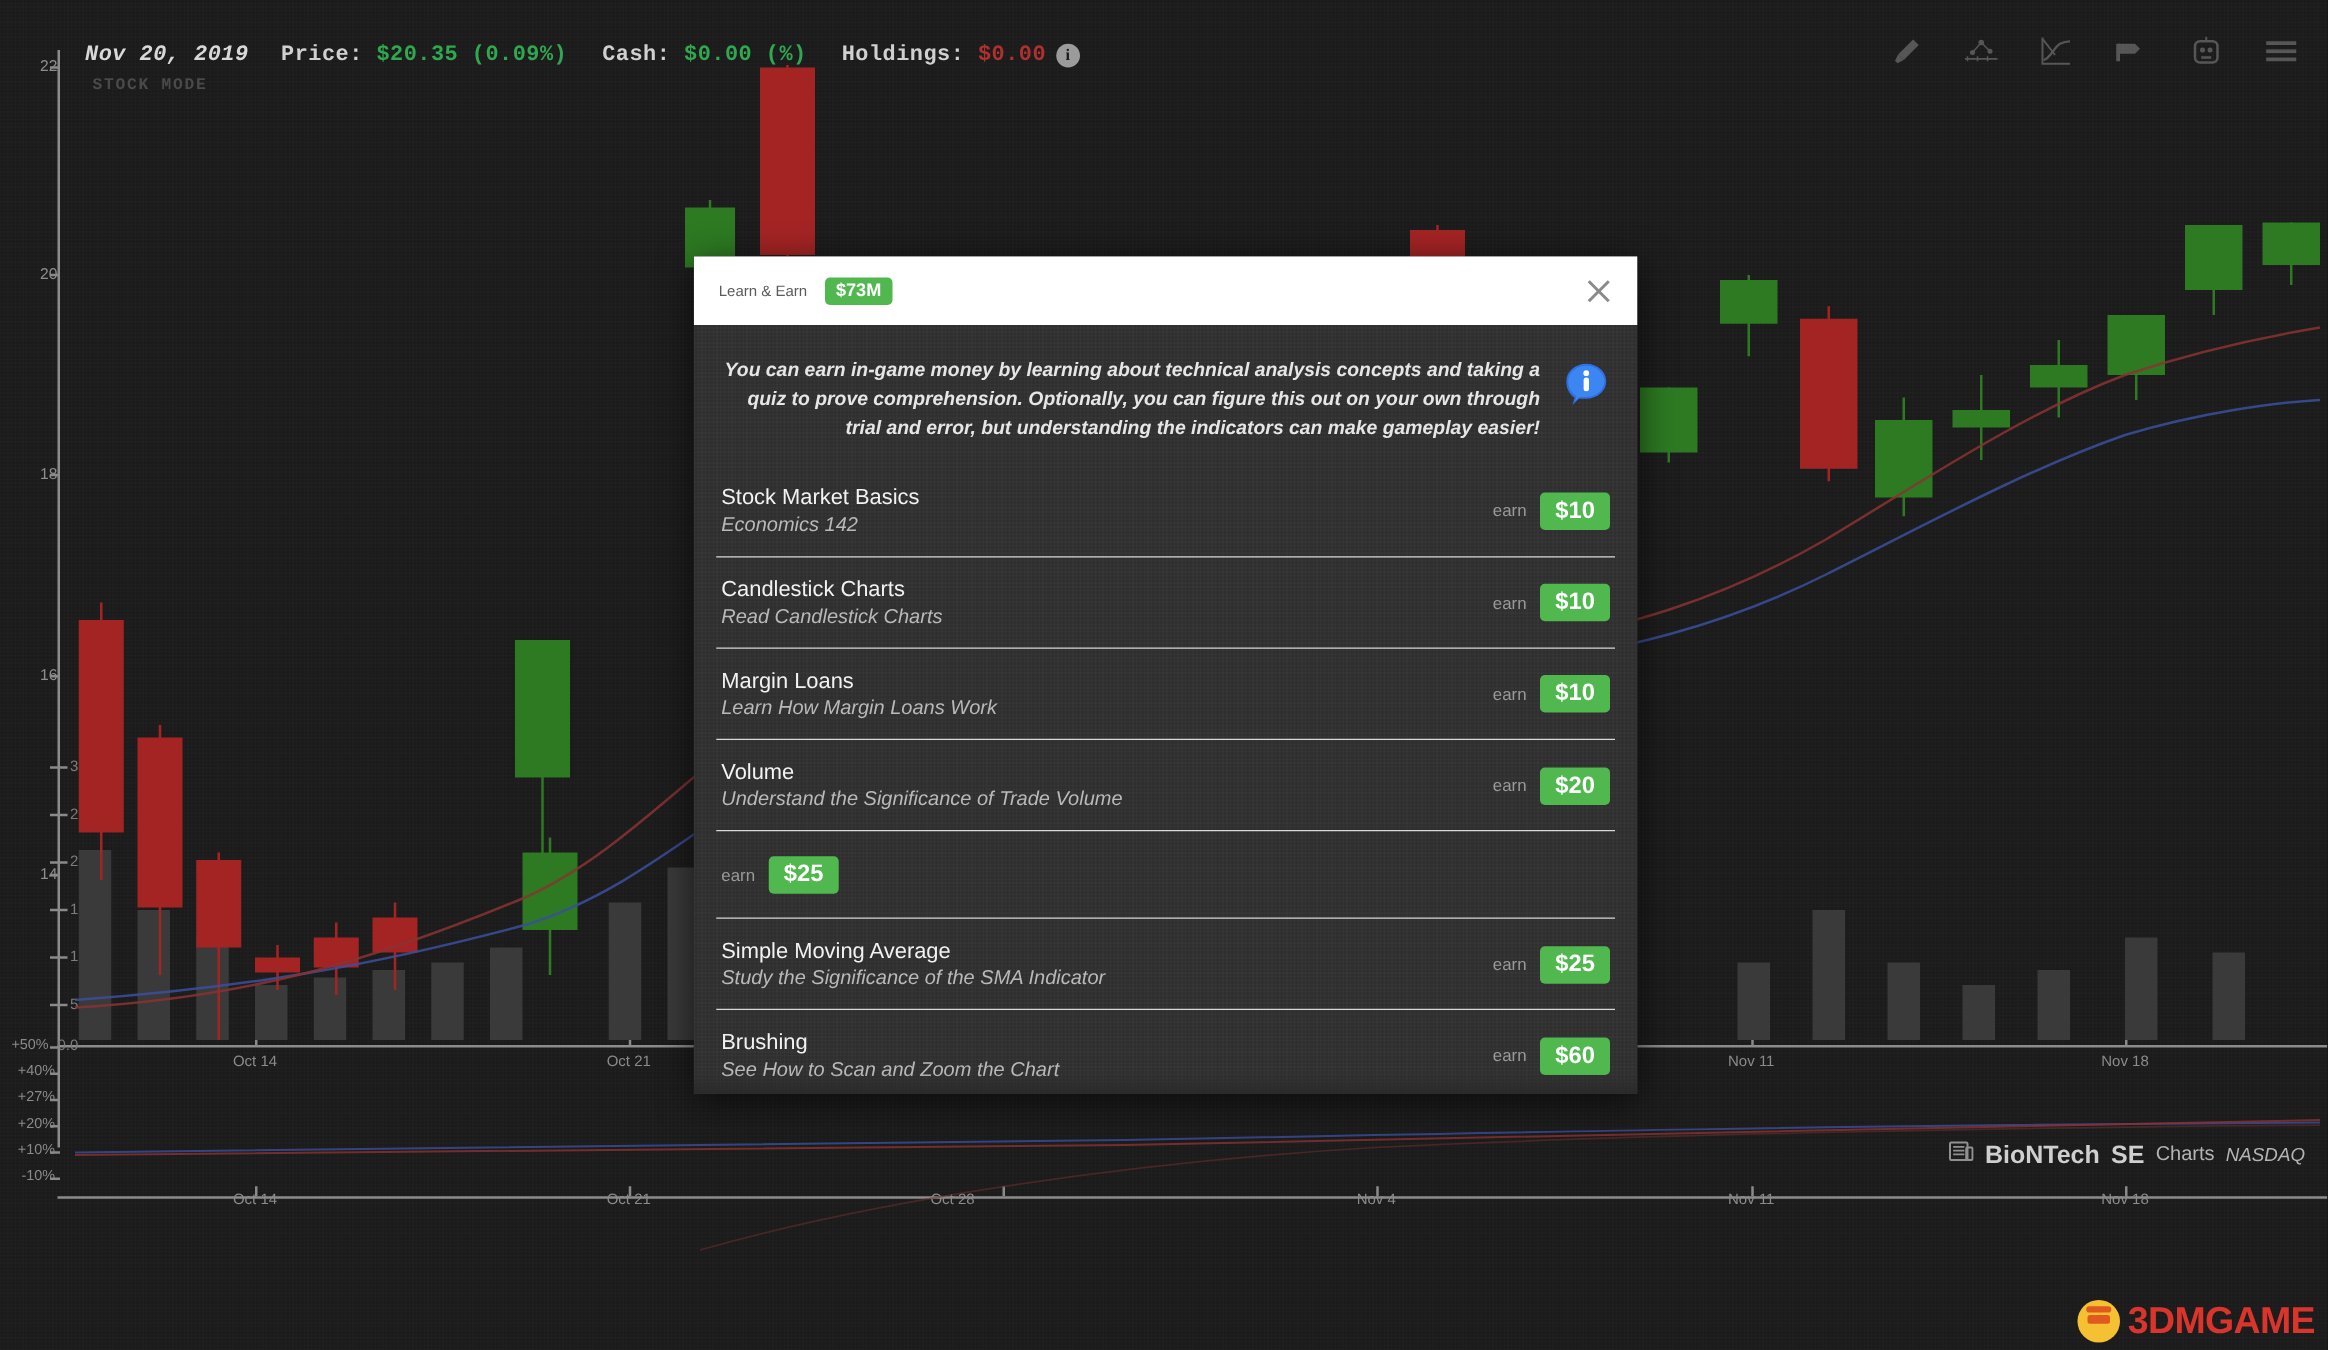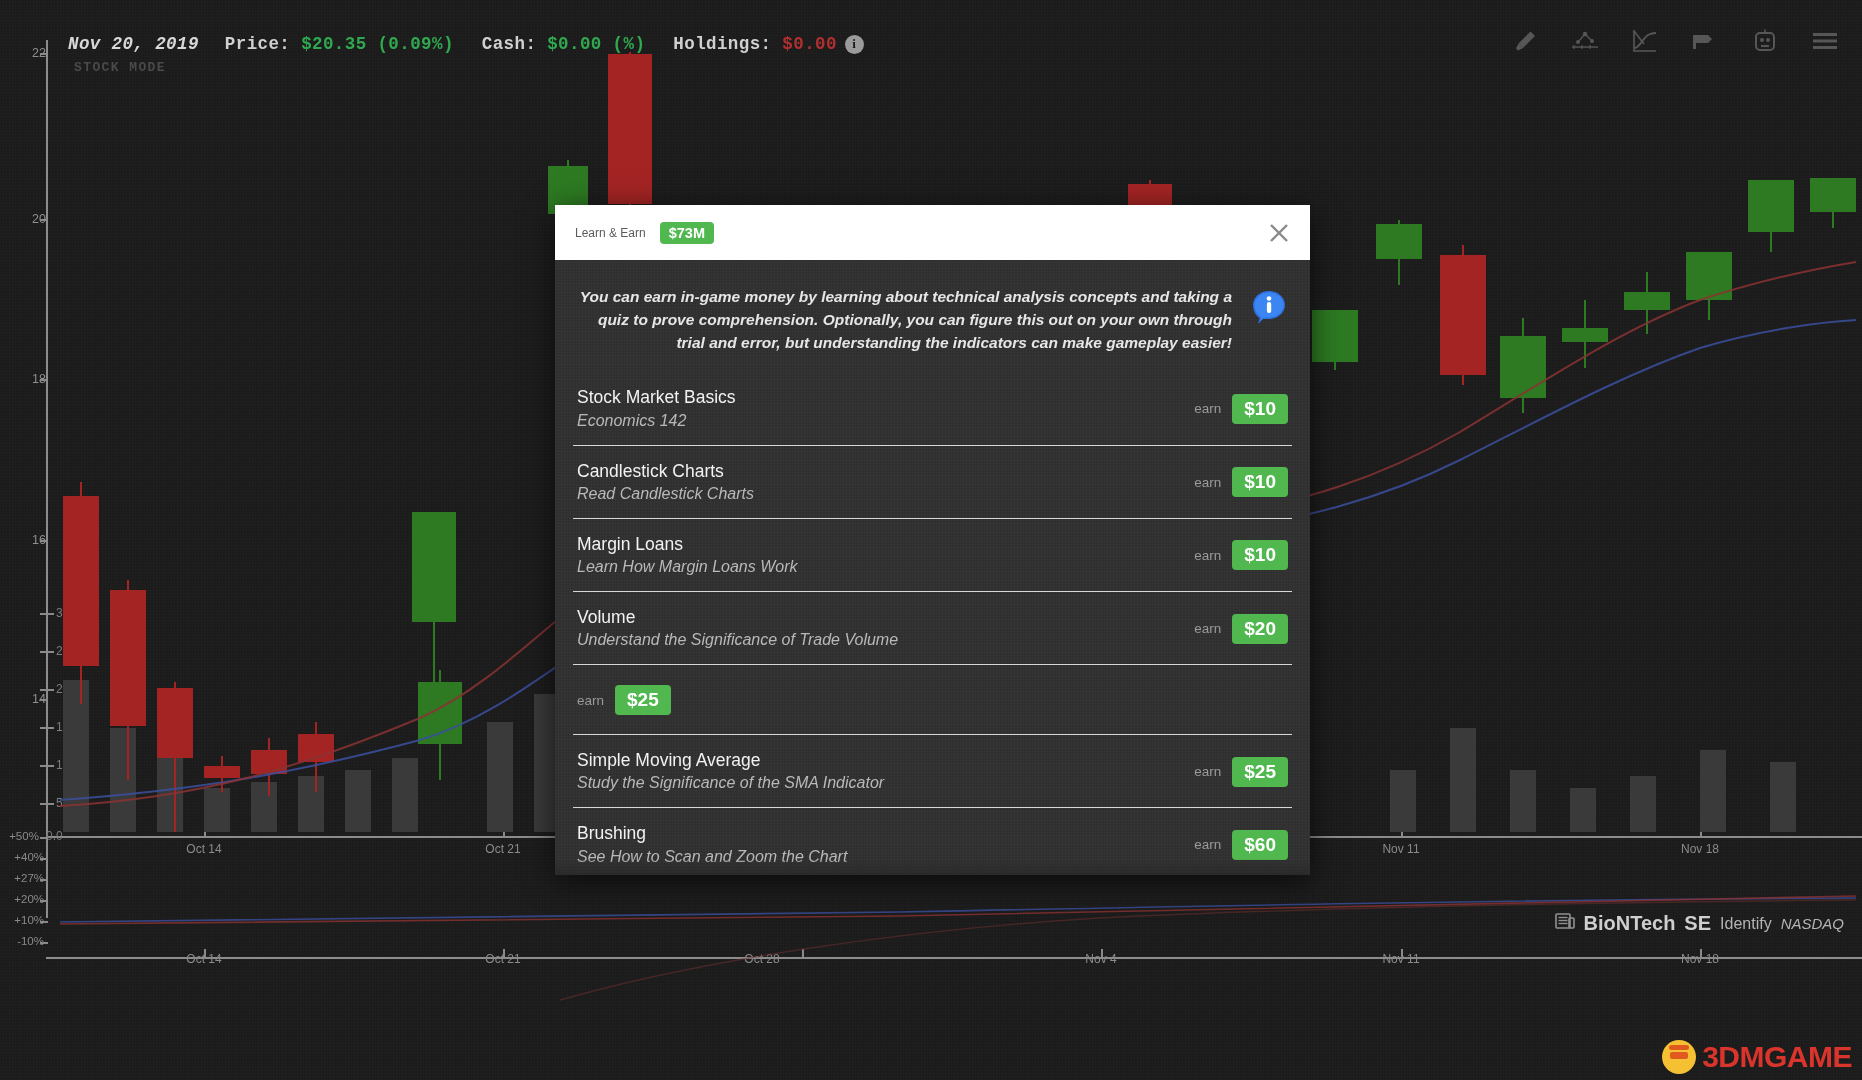--- a/index.html
+++ b/index.html
@@ -398,21 +398,21 @@
         <svg width="20" height="18" viewBox="0 0 20 18">
           <rect x="1" y="2" width="14" height="14" rx="1" fill="none" stroke="#cfcfcf" stroke-width="1.6"></rect>
           <rect x="14" y="6" width="5" height="10" rx="1" fill="none" stroke="#cfcfcf" stroke-width="1.6"></rect>
           <line x1="3.5" y1="5.5" x2="12.5" y2="5.5" stroke="#cfcfcf" stroke-width="1.4"></line>
           <line x1="3.5" y1="8.5" x2="12.5" y2="8.5" stroke="#cfcfcf" stroke-width="1.4"></line>
           <line x1="3.5" y1="11.5" x2="12.5" y2="11.5" stroke="#cfcfcf" stroke-width="1.4"></line>
         </svg>
       </span>
       <span>BioNTech</span>
       <span>SE</span>
-      <span class="tt-sub">Identify</span>
+      <span class="tt-sub">Charts</span>
       <span class="tt-ex">NASDAQ</span>
     </div>
   </div>
 
   <div class="topbar">
     <div class="status-line">
       <span class="st-date">Nov 20, 2019</span>
       <span class="st-grp">
         <span class="st-lbl">Price:</span>
         <span class="st-green">$20.35 (0.09%)</span>

